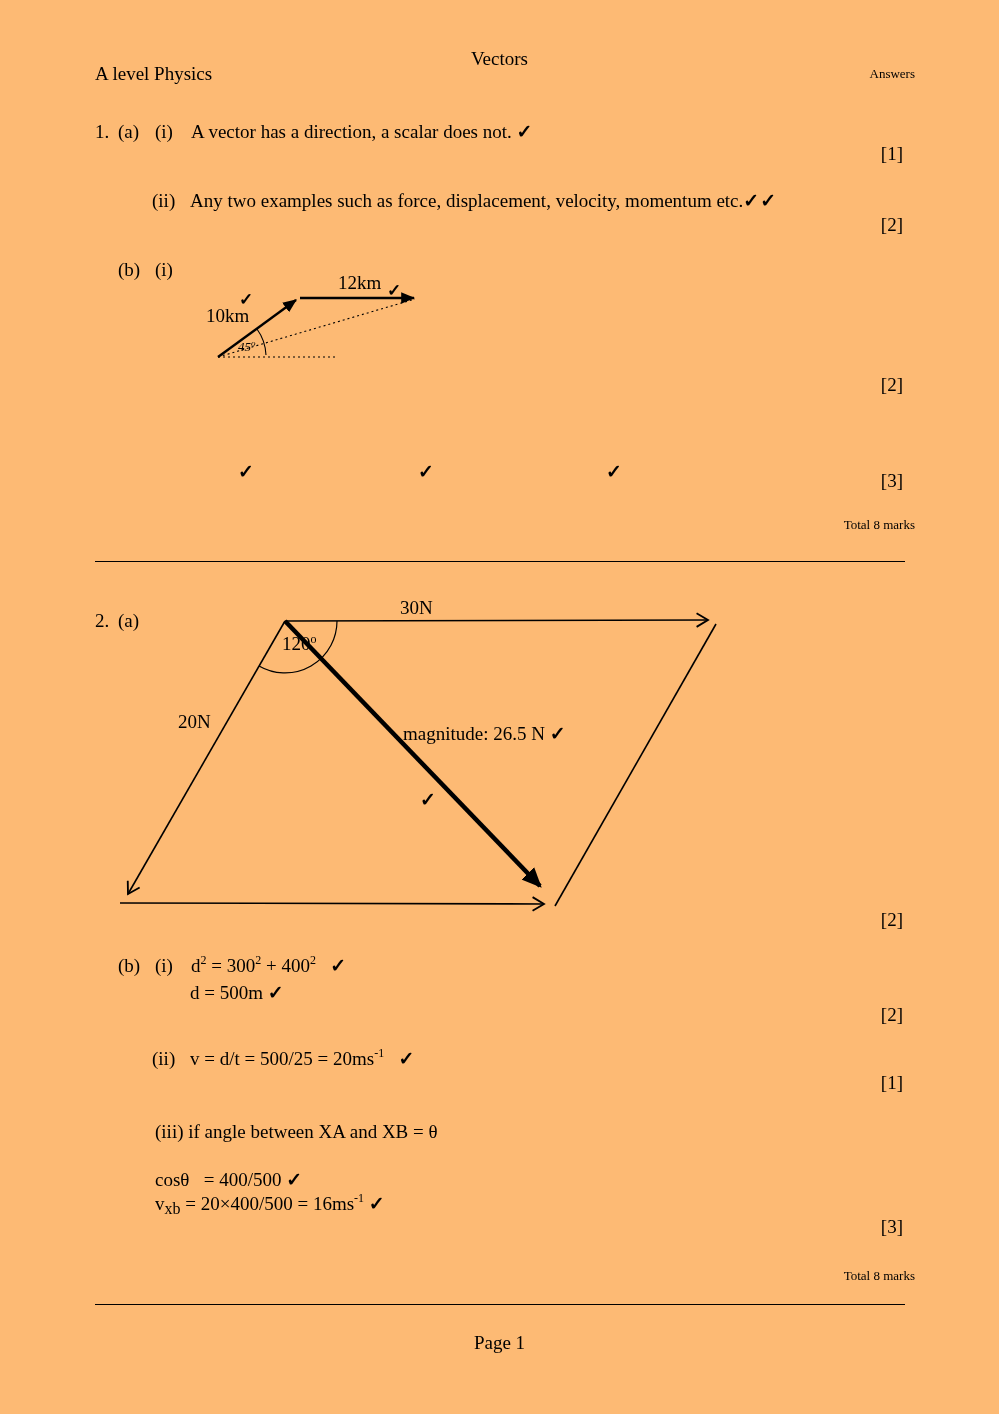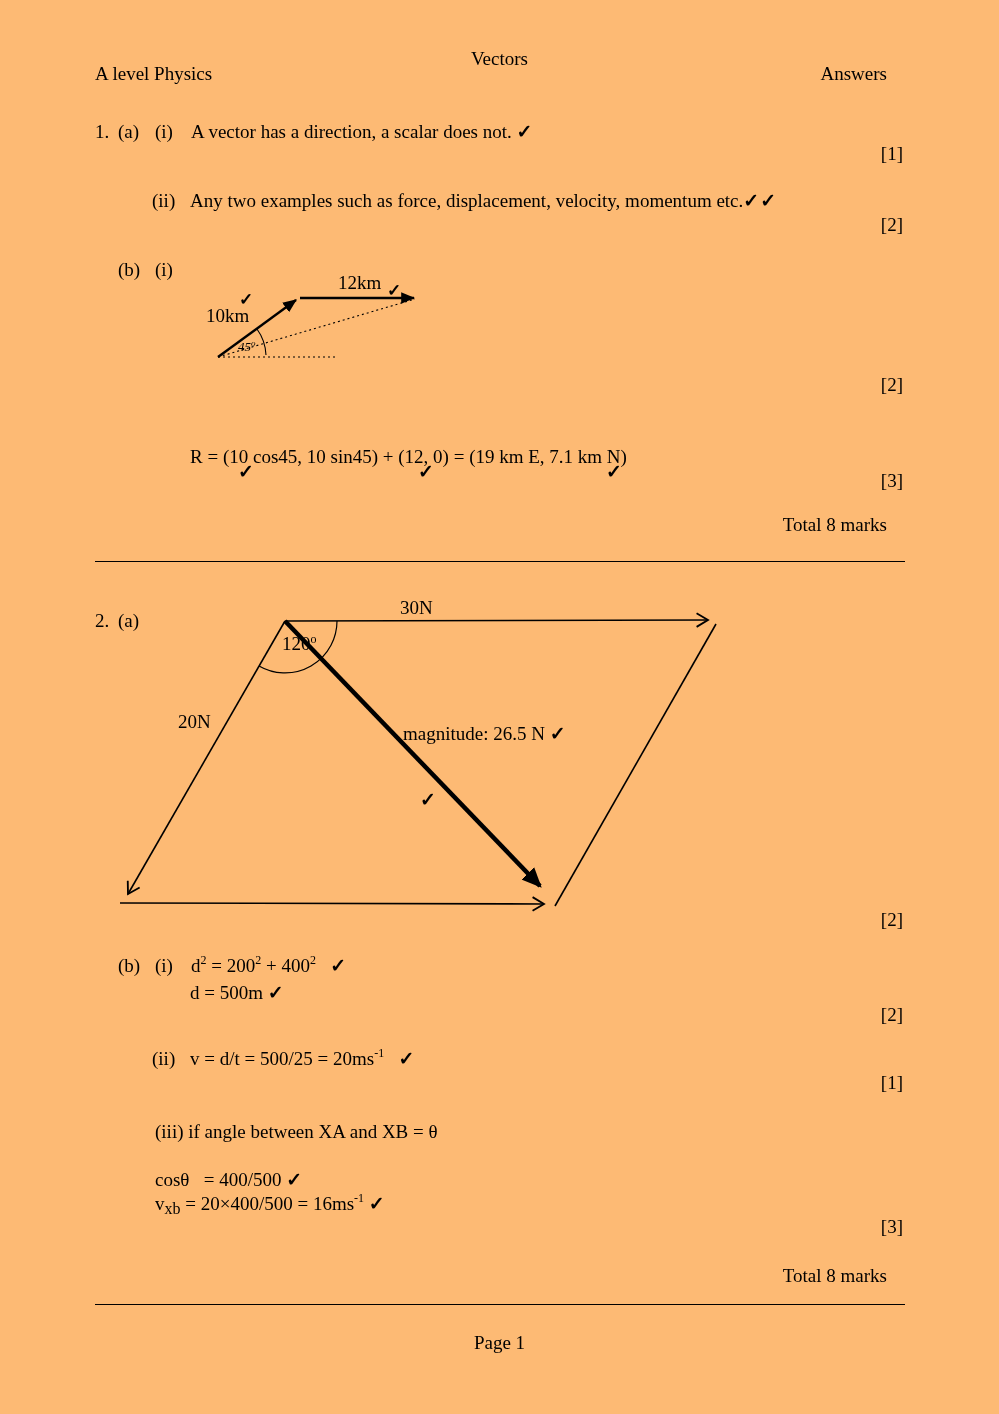--- a/index.html
+++ b/index.html
@@ -5,21 +5,21 @@
   html,body{margin:0;padding:0;background:#fff;}
   .page{
     position:relative;width:999px;height:1414px;background:#fdba74;
     font-family:"Liberation Serif", serif;color:#000;overflow:hidden;
   }
   .abs{position:absolute;}
   .line{position:absolute;white-space:pre;font-size:19px;line-height:22px;}
   .lab{display:inline-block;}
   .w23{width:23px;} .w37{width:37px;} .w36{width:36px;} .w38{width:38px;}
   .mark{position:absolute;right:96px;font-size:19px;line-height:22px;text-align:right;}
-  .right{position:absolute;right:112px;font-size:19px;line-height:22px;text-align:left;}
+  .right{position:absolute;right:84px;font-size:13px;line-height:22px;text-align:left;}
   .tick{font-weight:bold;letter-spacing:1px;}
   sup.eq{font-size:12px;vertical-align:baseline;position:relative;top:-8px;}
   sub.eq{font-size:16px;vertical-align:baseline;position:relative;top:4px;}
   .rule{position:absolute;left:95px;width:810px;border-top:1.6px solid #000;height:0;}
   svg text{font-family:"Liberation Serif", serif;fill:#000;}
   .center{position:absolute;left:50%;transform:translateX(-50%);font-size:19px;}
 </style>
 </head>
 <body>
 
@@ -49,21 +49,20 @@
     <line x1="23" y1="92" x2="143" y2="92" stroke="#000" stroke-width="1.1" stroke-dasharray="2 3"></line>
     <path d="M61.8,63.8 A48,48 0 0 1 71,90" fill="none" stroke="#000" stroke-width="1.1"></path>
     <text x="11" y="57" font-size="19">10km</text>
     <text x="44" y="40" font-size="17" font-weight="bold">✓</text>
     <text x="143" y="24" font-size="19">12km</text>
     <text x="192" y="31" font-size="17" font-weight="bold">✓</text>
     <text x="43" y="86" font-size="13" font-style="italic"><tspan>45</tspan><tspan dy="-5" font-size="9">o</tspan></text>
   </svg>
   <div class="mark" style="top:374px">[2]</div>
 
-  <div class="line" style="left:190px;top:446px">R = (10 cos45, 10 sin45) + (12, 0) = (19 km E, 7.1 km N)</div>
   <div class="line tick" style="left:238px;top:461px">✓</div>
   <div class="line tick" style="left:418px;top:461px">✓</div>
   <div class="line tick" style="left:606px;top:461px">✓</div>
   <div class="mark" style="top:470px">[3]</div>
 
   <div class="right" style="top:514px">Total 8 marks</div>
   <div class="rule" style="top:561px"></div>
 
   <div class="line" style="left:95px;top:610px"><span class="lab w23">2.</span><span>(a)</span></div>
 
@@ -83,21 +82,21 @@
     <line x1="185" y1="33" x2="440" y2="298" stroke="#000" stroke-width="4.5" marker-end="url(#fa2)"></line>
     <path d="M159,78 A52,52 0 0 0 237,33" fill="none" stroke="#000" stroke-width="1.2"></path>
     <text x="300" y="26" font-size="19">30N</text>
     <text x="78" y="140" font-size="19">20N</text>
     <text x="182" y="62" font-size="19"><tspan>120</tspan><tspan dy="-7" font-size="12">o</tspan></text>
     <text x="303" y="152" font-size="19"><tspan>magnitude: 26.5 N </tspan><tspan font-weight="bold">✓</tspan></text>
     <text x="320" y="218" font-size="19" font-weight="bold">✓</text>
   </svg>
   <div class="mark" style="top:909px">[2]</div>
 
-  <div class="line" style="left:118px;top:955px"><span class="lab w37">(b)</span><span class="lab w36">(i)</span><span>d</span><sup class="eq">2</sup><span> = 200</span><sup class="eq">2</sup><span> + 400</span><sup class="eq">2</sup><span>   </span><span class="tick">✓</span></div>
+  <div class="line" style="left:118px;top:955px"><span class="lab w37">(b)</span><span class="lab w36">(i)</span><span>d</span><sup class="eq">2</sup><span> = 300</span><sup class="eq">2</sup><span> + 400</span><sup class="eq">2</sup><span>   </span><span class="tick">✓</span></div>
   <div class="line" style="left:190px;top:982px"><span>d = 500m </span><span class="tick">✓</span></div>
   <div class="mark" style="top:1004px">[2]</div>
 
   <div class="line" style="left:152px;top:1048px"><span class="lab w38">(ii)</span><span>v = d/t = 500/25 = 20ms</span><sup class="eq">-1</sup><span>   </span><span class="tick">✓</span></div>
   <div class="mark" style="top:1072px">[1]</div>
 
   <div class="line" style="left:155px;top:1121px"><span>(iii)</span><span> if angle between XA and XB = θ</span></div>
   <div class="line" style="left:155px;top:1169px"><span>cosθ   = 400/500 </span><span class="tick">✓</span></div>
   <div class="line" style="left:155px;top:1193px"><span>v</span><sub class="eq">xb</sub><span> = 20×400/500 = 16ms</span><sup class="eq">-1</sup><span> </span><span class="tick">✓</span></div>
   <div class="mark" style="top:1216px">[3]</div>

